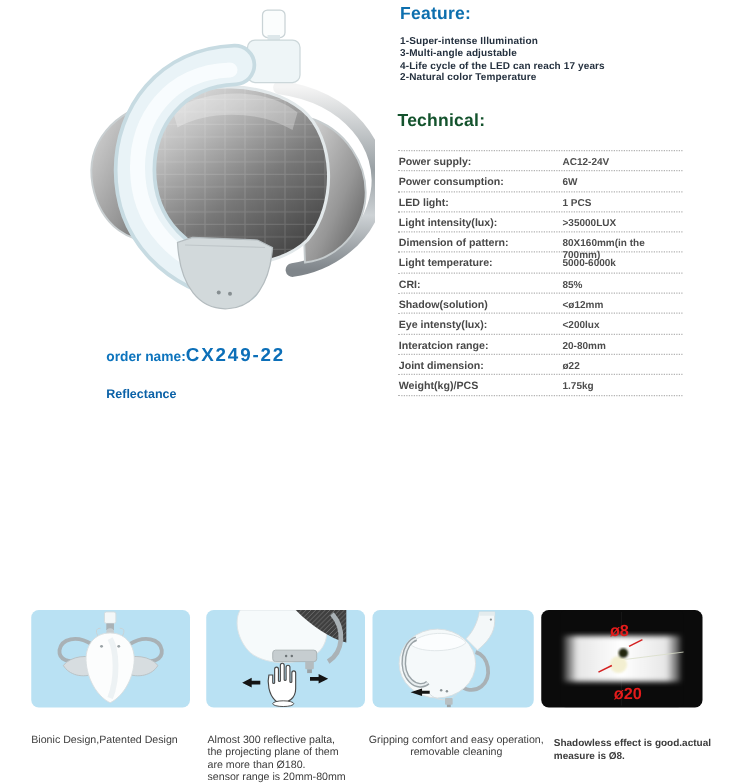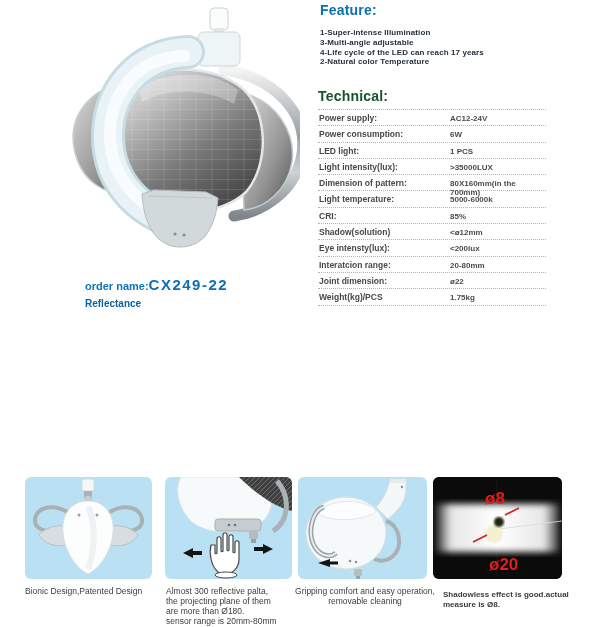--- a/index.html
+++ b/index.html
@@ -11,34 +11,34 @@
 
   
   .feature{position:absolute;left:320px;top:2px;width:272px;}
   .feature h2{margin:0;font-size:14px;font-weight:bold;color:#0d6fae;letter-spacing:.2px;}
   .feature ul{list-style:none;margin:10px 0 0 0;padding:0;}
   .feature li{font-size:8px;line-height:9.8px;color:#25313f;font-weight:bold;letter-spacing:.1px;}
 
   
   .technical{position:absolute;left:318px;top:88px;width:232px;}
   .technical h2{margin:0;font-size:14px;font-weight:bold;color:#14532d;letter-spacing:.2px;}
-  .spec-table{margin-top:5px;width:228px;border-top:1px dotted #b3b3b3;}
+  .spec-table{margin-top:16px;width:228px;border-top:1px dotted #b3b3b3;}
   .spec-row{position:relative;height:15.3px;border-bottom:1px dotted #b3b3b3;}
   .spec-label{position:absolute;left:1px;top:3px;font-size:8.5px;font-weight:bold;color:#484848;}
   .spec-value{position:absolute;left:132px;top:4px;font-size:8px;color:#4c4c4c;font-weight:bold;}
 
   
   .order-block{position:absolute;left:85px;top:276px;width:220px;}
   .order-line{white-space:nowrap;}
   .order-label{font-size:11px;color:#0d74bd;font-weight:bold;}
   .order-value{font-size:15px;color:#0c6fb8;font-weight:bold;letter-spacing:1.5px;}
-  .order-subtitle{margin-top:4px;font-size:10px;font-weight:bold;color:#0a61a7;}
-
-  
-  .panel{position:absolute;top:477px;height:102px;margin:0;border-radius:6px;
+  .order-subtitle{margin-top:16px;font-size:10px;font-weight:bold;color:#0a61a7;}
+
+  
+  .panel{position:absolute;top:488px;height:78px;margin:0;border-radius:6px;
          background:#b9e1f3;overflow:hidden;}
   .panel svg{display:block;width:100%;height:100%;}
   .panel.p1{left:25px;width:127px;}
   .panel.p2{left:165px;width:127px;}
   .panel.p3{left:298px;width:129px;}
   .panel.p4{left:433px;width:129px;background:#0b0b0b;}
   .caption{position:absolute;font-size:8.5px;line-height:10px;color:#3c3c3c;
            white-space:pre-line;}
   .cap1{left:25px;top:586px;width:135px;}
   .cap2{left:166px;top:586px;width:128px;}

